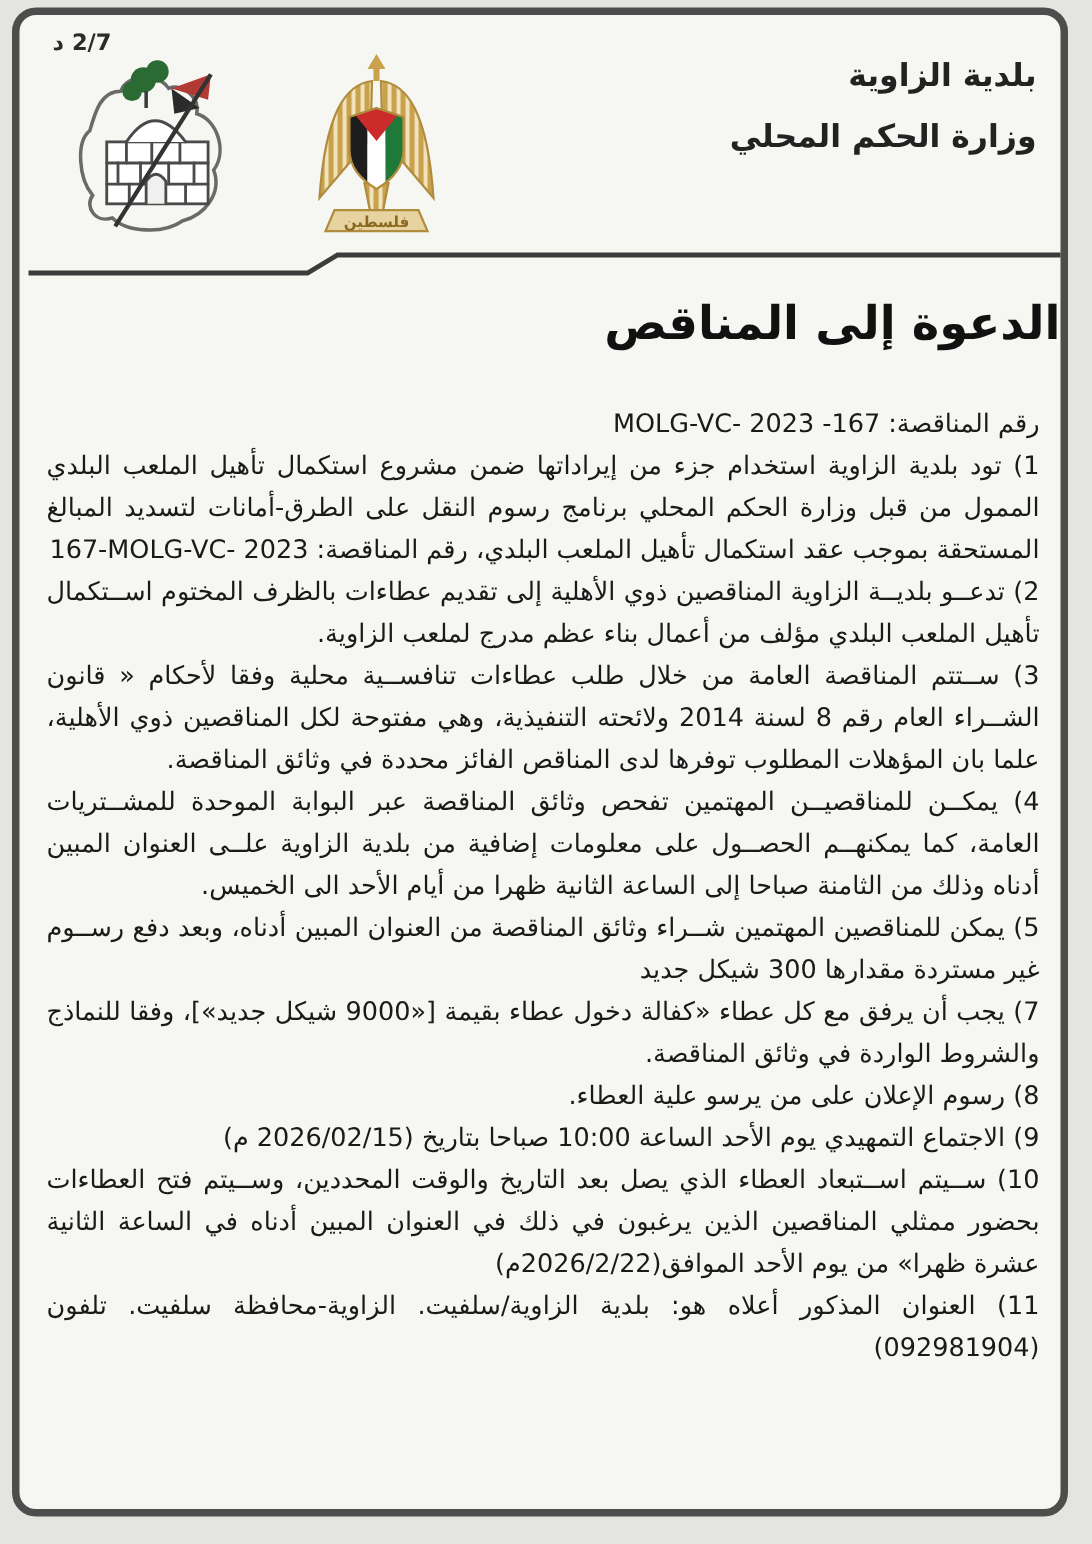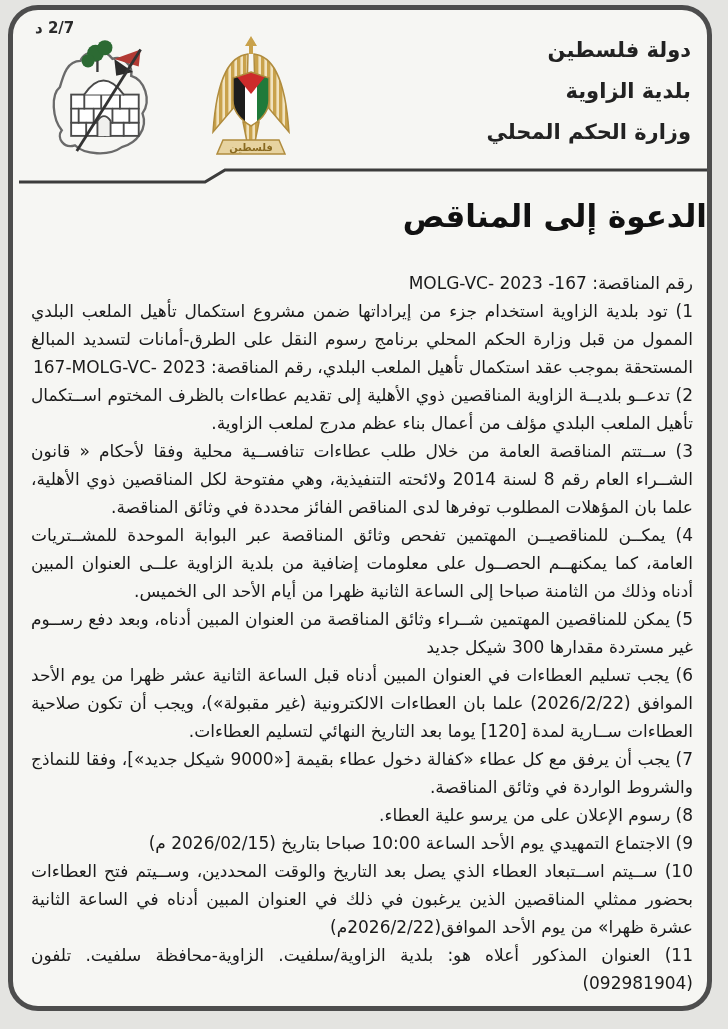--- a/index.html
+++ b/index.html
@@ -9,21 +9,21 @@
     font-family:"DejaVu Sans",sans-serif;
     position:relative;
     overflow:hidden;
   }
   .sheet{
     position:absolute;
     left:8px;top:5px;
     width:704px;height:1006px;
     background:#f6f6f3;
     border:5px solid #4d4d4d;
-    border-radius:30px;
+    border-radius:16px;
     box-sizing:border-box;
     overflow:hidden;
   }
   .page-marker{
     position:absolute;
     top:9px;left:22px;
     font-size:15px;
     font-weight:bold;
     color:#2b2b2b;
     direction:rtl;
@@ -149,21 +149,20 @@
           </g>
           <path d="M50,38 L68,44 L68,66 C68,78 60,86 50,92 C40,86 32,78 32,66 L32,44 Z" fill="none" stroke="#b08c3e" stroke-width="1.5"></path>
 
           <path d="M22,106 L78,106 L84,120 L16,120 Z" fill="#e7d3a0" stroke="#b08c3e" stroke-width="1.5"></path>
           <text x="50" y="117" text-anchor="middle" font-size="10" font-weight="bold" fill="#8a6a20">فلسطين</text>
         </svg>
       </span>
     </div>
 
     <div class="org-block">
-      <div class="org-line">دولة فلسطين</div>
       <div class="org-line">بلدية الزاوية</div>
       <div class="org-line">وزارة الحكم المحلي</div>
     </div>
   </div>
 
   <div class="divider-wrap">
     <svg width="704" height="24" viewBox="0 0 704 24">
       <polyline points="6,18 192,18 212,6 700,6" fill="none" stroke="#3c3c3c" stroke-width="3.2"></polyline>
     </svg>
   </div>
@@ -171,21 +170,20 @@
   <h1 class="doc-title">الدعوة إلى المناقص</h1>
 
   <div class="body-text">
     <p><span>رقم المناقصة: </span><span dir="ltr">MOLG-VC- 2023 -167</span></p>
     <div id="items-container">
         <p>1) تود بلدية الزاوية استخدام جزء من إيراداتها ضمن مشروع استكمال تأهيل الملعب البلدي الممول من قبل وزارة الحكم المحلي برنامج رسوم النقل على الطرق-أمانات لتسديد المبالغ المستحقة بموجب عقد استكمال تأهيل الملعب البلدي، رقم المناقصة: ⁦167-MOLG-VC- 2023⁩</p>
         <p>2) تدعــو بلديــة الزاوية المناقصين ذوي الأهلية إلى تقديم عطاءات بالظرف المختوم اســتكمال تأهيل الملعب البلدي مؤلف من أعمال بناء عظم مدرج لملعب الزاوية.</p>
         <p>3) ســتتم المناقصة العامة من خلال طلب عطاءات تنافســية محلية وفقا لأحكام « قانون الشــراء العام رقم 8 لسنة 2014 ولائحته التنفيذية، وهي مفتوحة لكل المناقصين ذوي الأهلية، علما بان المؤهلات المطلوب توفرها لدى المناقص الفائز محددة في وثائق المناقصة.</p>
         <p>4) يمكــن للمناقصيــن المهتمين تفحص وثائق المناقصة عبر البوابة الموحدة للمشــتريات العامة، كما يمكنهــم الحصــول على معلومات إضافية من بلدية الزاوية علــى العنوان المبين أدناه وذلك من الثامنة صباحا إلى الساعة الثانية ظهرا من أيام الأحد الى الخميس.</p>
         <p>5) يمكن للمناقصين المهتمين شــراء وثائق المناقصة من العنوان المبين أدناه، وبعد دفع رســوم غير مستردة مقدارها 300 شيكل جديد</p>
-        <p>6) يجب تسليم العطاءات في العنوان المبين أدناه قبل الساعة الثانية عشر ظهرا من يوم الأحد الموافق (2026/2/22) علما بان العطاءات الالكترونية (غير مقبولة»)، ويجب أن تكون صلاحية العطاءات ســارية لمدة [120] يوما بعد التاريخ النهائي لتسليم العطاءات.</p>
         <p>7) يجب أن يرفق مع كل عطاء «كفالة دخول عطاء بقيمة [«9000 شيكل جديد»]، وفقا للنماذج والشروط الواردة في وثائق المناقصة.</p>
         <p>8) رسوم الإعلان على من يرسو علية العطاء.</p>
         <p>9) الاجتماع التمهيدي يوم الأحد الساعة 10:00 صباحا بتاريخ (2026/02/15 م)</p>
         <p>10) ســيتم اســتبعاد العطاء الذي يصل بعد التاريخ والوقت المحددين، وســيتم فتح العطاءات بحضور ممثلي المناقصين الذين يرغبون في ذلك في العنوان المبين أدناه في الساعة الثانية عشرة ظهرا» من يوم الأحد الموافق(2026/2/22م)</p>
         <p>11) العنوان المذكور أعلاه هو: بلدية الزاوية/سلفيت. الزاوية-محافظة سلفيت. تلفون (092981904)</p>
       </div>
 
   </div>
 
 </div>

